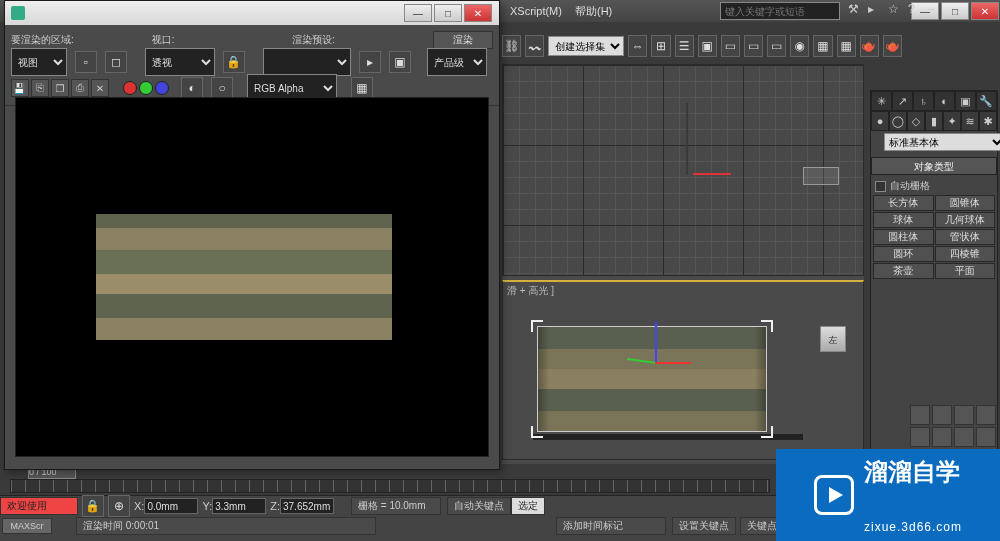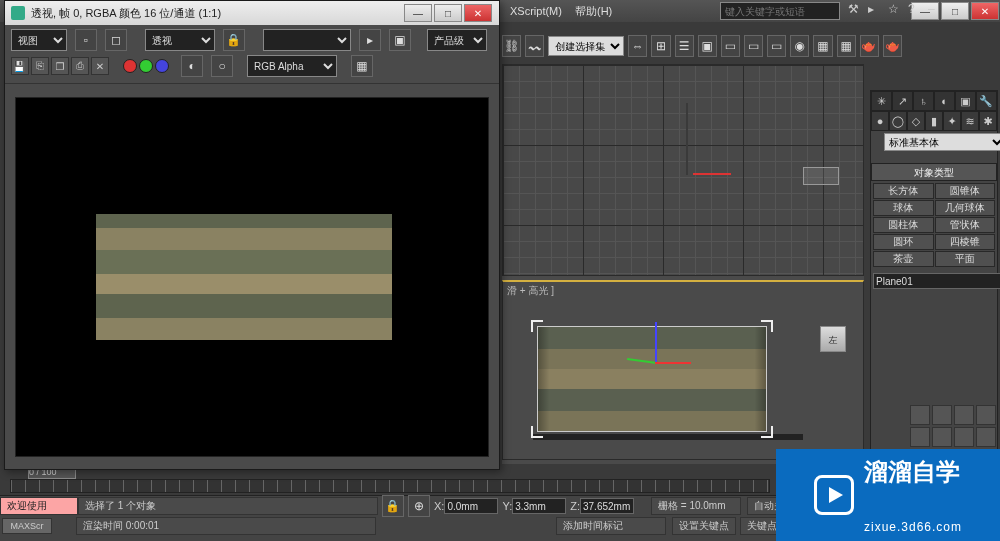--- a/index.html
+++ b/index.html
@@ -60,21 +60,21 @@
 .viewcube .cube { width: 26px; height: 26px; background: linear-gradient(#ddd,#aaa); border: 1px solid #888; margin: 4px auto; font-size: 9px; text-align: center; line-height: 26px; color: #333; }
 .ground-shadow { position: absolute; top: 152px; left: 30px; width: 270px; height: 6px; background: #222; }
 
 
 .cmd-panel { position: absolute; top: 90px; right: 2px; width: 128px; height: 400px; background: #444; border: 1px solid #222; }
 .cmd-tabs { display: flex; height: 20px; background: #333; }
 .cmd-tabs span { flex: 1; border: 1px solid #222; display: flex; align-items: center; justify-content: center; color: #ccc; font-size: 11px; }
 .cmd-tabs2 { display: flex; height: 20px; background: #3a3a3a; }
 .cmd-tabs2 span { flex: 1; border: 1px solid #222; display: flex; align-items: center; justify-content: center; color: #ccc; font-size: 11px; }
 .cmd-select { width: 122px; margin: 2px 13px; height: 18px; background: #ddd; border: 1px solid #888; font-size: 10px; }
-.rollout-header { background: #555; border: 1px solid #222; height: 18px; text-align: center; font-size: 10px; line-height: 18px; color: #eee; margin-top: 10px; }
+.rollout-header { background: #555; border: 1px solid #222; height: 18px; text-align: center; font-size: 10px; line-height: 18px; color: #eee; margin-top: 4px; }
 .rollout-body { background: #444; padding: 2px; }
 .chk-row { display: flex; align-items: center; gap: 4px; padding: 2px; font-size: 10px; }
 .chk { width: 11px; height: 11px; border: 1px solid #888; background: #333; }
 .btn-grid { display: grid; grid-template-columns: 1fr 1fr; gap: 1px; }
 .btn-grid button { height: 16px; background: #505050; border: 1px solid #282828; color: #ddd; font-size: 10px; cursor: pointer; }
 .name-row { display: flex; margin-top: 2px; }
 .name-row input { flex: 1; height: 16px; background: #222; border: 1px solid #666; color: #ddd; font-size: 10px; padding: 0 2px; }
 
 
 .timeline { position: absolute; left: 10px; bottom: 48px; right: 230px; height: 14px; background: #333; border: 1px solid #222; }
@@ -90,21 +90,21 @@
 .maxscr-btn { width: 50px; height: 16px; background: #666; border: 1px solid #333; font-size: 9px; line-height: 14px; text-align: center; margin-left: 2px; }
 
 
 .render-win { position: absolute; top: 0; left: 4px; width: 496px; height: 470px; background: #4a4a4a; border: 1px solid #1a1a1a; box-shadow: 2px 2px 8px rgba(0,0,0,0.4); }
 .render-title { height: 24px; background: linear-gradient(#eee,#d8d8d8); display: flex; align-items: center; padding: 0 6px; color: #222; font-size: 11px; }
 .render-title .icon { width: 14px; height: 14px; background: #3a8; border-radius: 2px; margin-right: 6px; }
 .render-title .spacer { flex: 1; }
 .render-toolbar { padding: 4px 6px 6px; background: #4a4a4a; border-bottom: 1px solid #333; }
 .rt-row { display: flex; align-items: center; gap: 8px; height: 22px; }
 .rt-label { font-size: 10px; color: #ccc; }
-.rt-select { height: 22px; background: #222; border: 1px solid #888; color: #ddd; font-size: 10px; padding: 0 2px; }
+.rt-select { height: 28px; background: #222; border: 1px solid #888; color: #ddd; font-size: 10px; padding: 0 2px; }
 .rt-btn { height: 18px; padding: 0 10px; background: #555; border: 1px solid #333; color: #ddd; font-size: 10px; }
 .rt-icons { display: flex; gap: 2px; }
 .rt-icons span { width: 18px; height: 18px; background: #555; border: 1px solid #333; display: flex; align-items: center; justify-content: center; font-size: 10px; }
 .rgb-dots { display: flex; gap: 2px; }
 .rgb-dots span { width: 14px; height: 14px; border-radius: 50%; border: 1px solid #222; }
 .dot-r { background: #d33; } .dot-g { background: #3c3; } .dot-b { background: #44d; }
 .lock-icon { color: #e0c060; }
 
 .render-canvas { position: absolute; top: 96px; left: 10px; right: 10px; bottom: 12px; background: #000; border: 1px solid #222; }
 .stone-img1 { position: absolute; top: 116px; left: 80px; width: 296px; height: 126px;
@@ -211,50 +211,47 @@
     <span>◯</span>
     <span>◇</span>
     <span>▮</span>
     <span>✦</span>
     <span>≋</span>
     <span>✱</span>
   </div>
   <select class="cmd-select"><option>标准基本体</option></select>
   <div class="rollout-header">对象类型</div>
   <div class="rollout-body">
+    <div class="chk-row">
+      <span class="chk"></span>
+      <span>自动栅格</span>
+    </div>
     <div class="btn-grid">
       <button>长方体</button>
       <button>圆锥体</button>
       <button>球体</button>
       <button>几何球体</button>
       <button>圆柱体</button>
       <button>管状体</button>
       <button>圆环</button>
       <button>四棱锥</button>
       <button>茶壶</button>
       <button>平面</button>
     </div>
   </div>
-  <div class="rollout-body">
-    <div class="name-row">
-      <input value="Plane01" style="">
-
-    </div>
-  </div>
 </div>
 
 <div class="time-slider">0 / 100</div>
 <div class="timeline">
   <div class="time-ticks"></div>
 </div>
 
 <div class="status">
   <div class="status-row">
-    <div class="status-cell status-left" style="background:#fca5a5;color:#222">欢迎使用</div>
-    <div class="status-cell" style="width:300px">选择了 1 个对象</div>
+    <div class="status-cell status-left" style="background:#ef4444;color:#222">欢迎使用</div>
     <span class="tool-icon" style="margin:0 4px">🔒</span>
     <span class="tool-icon">⊕</span>
     <span style="margin-left:4px">X:</span>
     <input class="status-input" value="0.0mm" style="">
     <span style="margin-left:4px">Y:</span>
     <input class="status-input" value="3.3mm" style="">
     <span style="margin-left:4px">Z:</span>
     <input class="status-input" value="37.652mm" style="">
     <div class="status-cell" style="margin-left:17px;width:90px">栅格 = 10.0mm</div>
     <div class="status-cell" style="margin-left:6px">自动关键点</div>
@@ -276,27 +273,38 @@
   <span></span>
   <span></span>
   <span></span>
   <span></span>
   <span></span>
 </div>
 
 <div class="render-win">
   <div class="render-title">
     <span class="icon"></span>
-    <span>透视, 帧 0, RGBA 颜色 16 位/通道 (1:1)</span>
     <span class="spacer"></span>
     <div class="win-btn">—</div>
     <div class="win-btn">□</div>
     <div class="win-btn close">✕</div>
   </div>
   <div class="render-toolbar">
+    <div class="rt-row">
+      <div style="flex:1">
+          <div class="rt-label">要渲染的区域:</div>
+        </div>
+      <div style="flex:1">
+          <div class="rt-label">视口:</div>
+        </div>
+      <div style="flex:1">
+          <div class="rt-label">渲染预设:</div>
+        </div>
+      <button class="rt-btn" style="width:60px">渲染</button>
+    </div>
     <div class="rt-row">
       <select class="rt-select" style="width:56px"><option>视图</option></select>
       <span class="tool-icon">▫</span>
       <span class="tool-icon">◻</span>
       <select class="rt-select" style="width:70px;margin-left:10px"><option>透视</option></select>
       <span class="tool-icon lock-icon">🔒</span>
       <select class="rt-select" style="width:88px;margin-left:10px"><option></option></select>
       <span class="tool-icon">▸</span>
       <span class="tool-icon">▣</span>
       <select class="rt-select" style="width:60px;margin-left:8px"><option>产品级</option></select>

